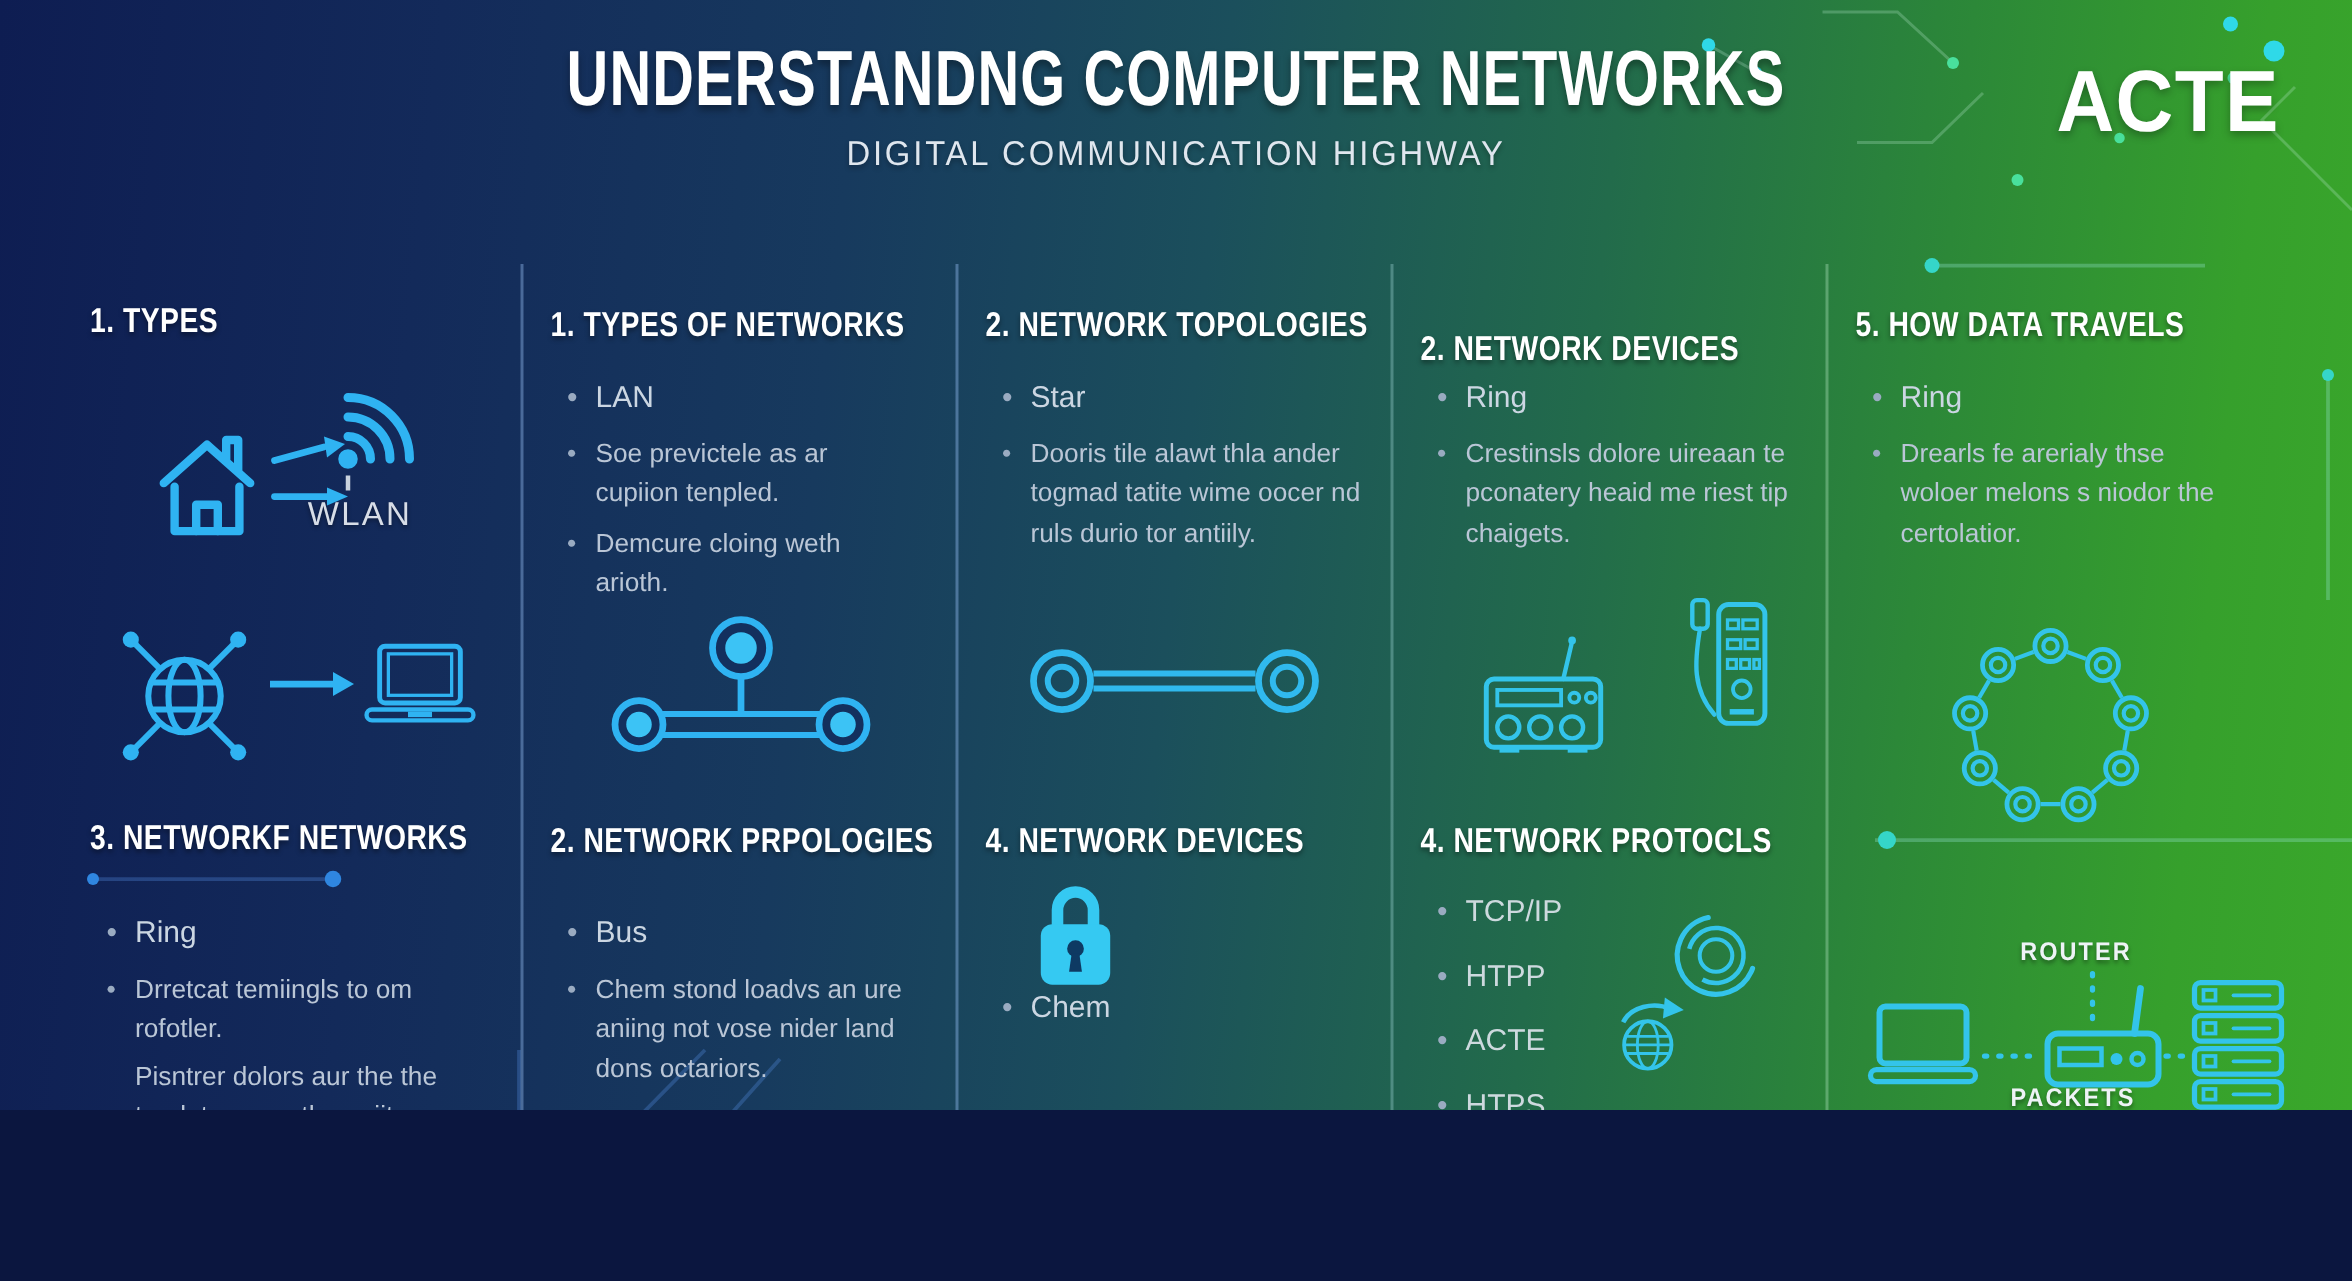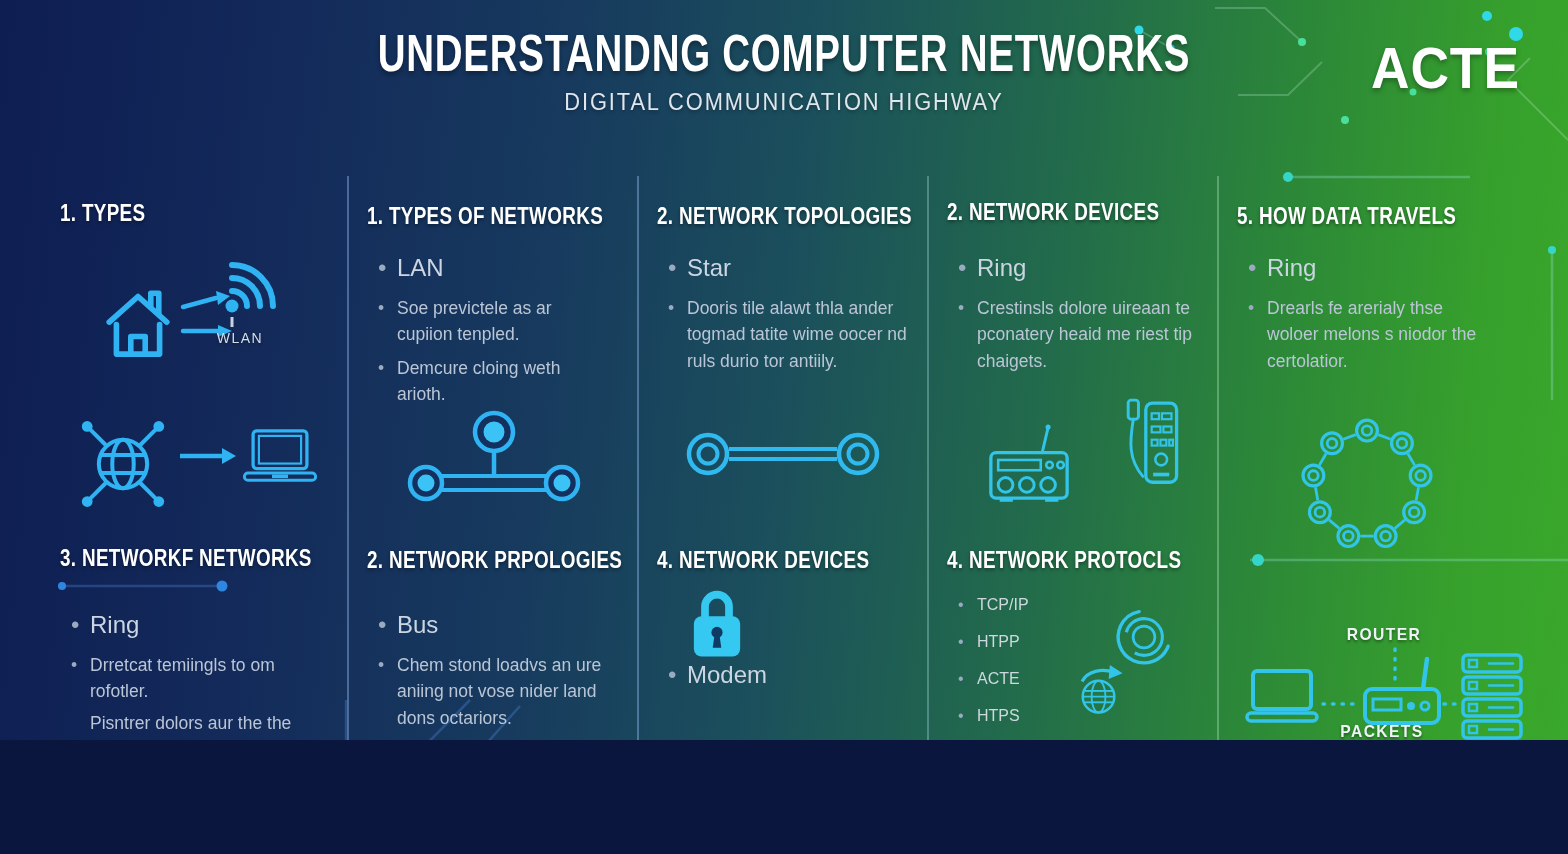--- a/index.html
+++ b/index.html
@@ -26,26 +26,26 @@
   .vdiv.g{background:rgba(175,225,190,.38);}
   .col{position:absolute;top:195px;height:592px;text-decoration:underline;}
   .sec-title{position:absolute;left:0;color:#fff;}
   .sec-title span{display:inline-block;font-weight:800;font-size:23px;letter-spacing:.4px;
     transform:scaleX(.82);transform-origin:0 50%;white-space:nowrap;
     text-shadow:0 2px 4px rgba(0,0,0,.4);}
   ul.bullets{list-style:none;margin:0;padding:0;position:absolute;left:4px;
     font-size:17.5px;line-height:1.5;color:#bac6d6;}
   ul.bullets li{position:relative;padding-left:26px;margin-bottom:7px;}
   ul.bullets li::before{content:"\2022";position:absolute;left:7px;top:0;color:#9aabc1;}
-  ul.bullets li.b-lead{font-size:24px;color:#cbd6e2;margin-bottom:9px;}
+  ul.bullets li.b-lead{font-size:20px;color:#cbd6e2;margin-bottom:9px;}
   ul.bullets li.cont{margin-top:-2px;}
   ul.bullets li.cont::before{content:none;}
-  ul.bullets.protocols li{font-size:16px;color:#cdd9de;margin-bottom:13px;}
+  ul.bullets.protocols li{font-size:20px;color:#cdd9de;margin-bottom:13px;}
   .icon{position:absolute;}
-  .small-label{position:absolute;color:#d7dde7;font-size:14px;letter-spacing:1.5px;text-align:center;
+  .small-label{position:absolute;color:#d7dde7;font-size:22px;letter-spacing:1.5px;text-align:center;
     text-shadow:0 1px 3px rgba(0,0,0,.4);}
   .diagram-label{position:absolute;color:#eef3f6;font-weight:700;font-size:17px;letter-spacing:1.5px;
     text-align:center;transform:scaleX(.92);text-shadow:0 2px 3px rgba(0,0,0,.4);}
 </style>
 </head>
 <body>
 
 <div class="stage">
 
   <svg class="deco" width="1568" height="854" viewBox="0 0 1568 854">
@@ -237,26 +237,26 @@
 
     <div class="sec-title" style="top:352px">
       <span>4. NETWORK DEVICES</span></div>
     <svg class="icon" style="left:30px;top:390px" width="60" height="76" viewBox="0 0 70 88">
       <path d="M21 38 V25 a14 14 0 0 1 28 0 V38" stroke="#35c9f2" stroke-width="9" fill="none"></path>
       <rect x="8" y="36" width="54" height="47" rx="9" fill="#35c9f2"></rect>
       <circle cx="35" cy="55" r="6.5" fill="#0e3a63"></circle>
       <path d="M32 59 L30 73 H40 L38 59 Z" fill="#0e3a63"></path>
     </svg>
     <ul class="bullets" style="top:462px;width:248px">
-      <li class="b-lead">Modem</li>
+      <li class="b-lead">Chem</li>
     </ul>
   </div>
 
   <div class="col" style="left:947px;width:258px">
-    <div class="sec-title" style="top:4px">
+    <div class="sec-title" style="top:24px">
       <span>2. NETWORK DEVICES</span></div>
     <ul class="bullets" style="top:55px;width:245px">
       <li class="b-lead">Ring</li>
       <li>Crestinsls dolore uireaan te pconatery heaid me riest tip chaigets.</li>
     </ul>
 
     <svg class="icon" style="left:38px;top:226px" width="88" height="86" viewBox="0 0 120 115">
       <g stroke="#33c4ea" fill="none" stroke-linecap="round">
         <line x1="78" y1="42" x2="86" y2="8" stroke-width="4"></line>
         <rect x="8" y="42" width="104" height="62" rx="7" stroke-width="4.5"></rect>

